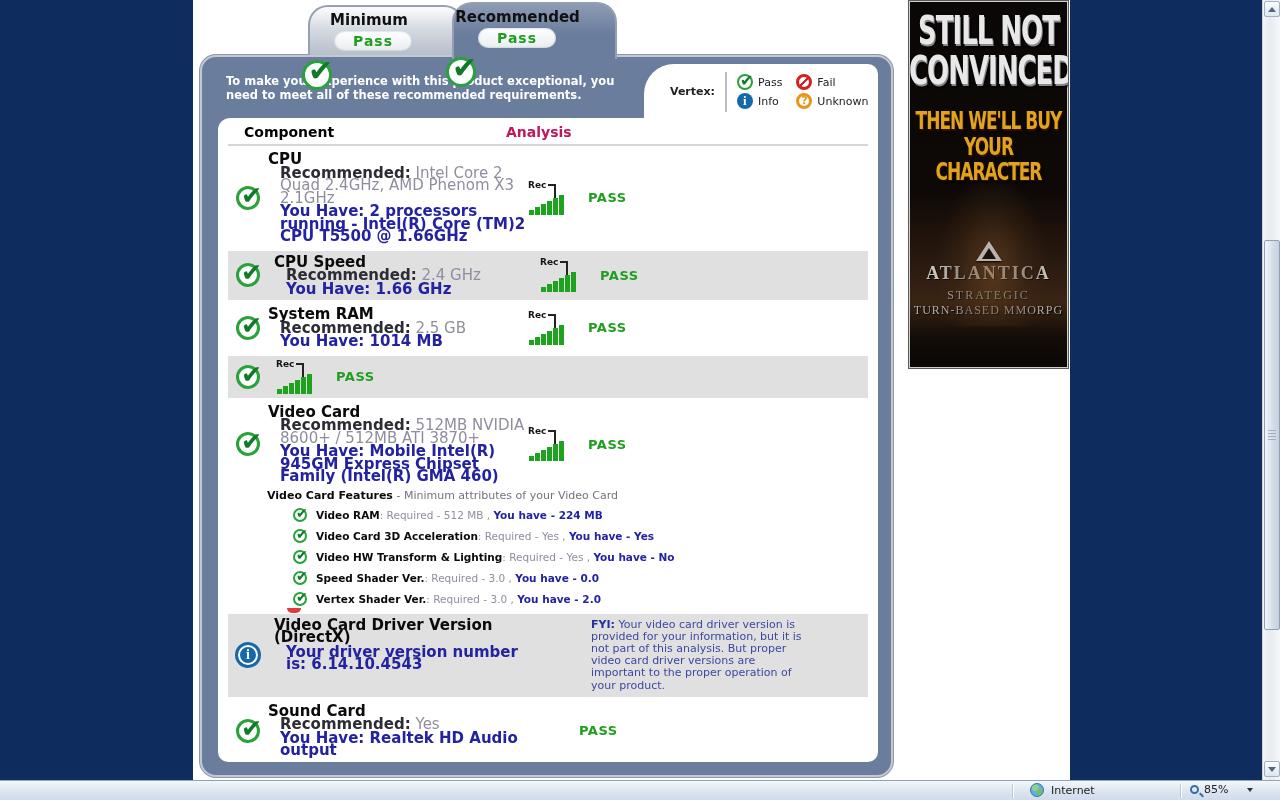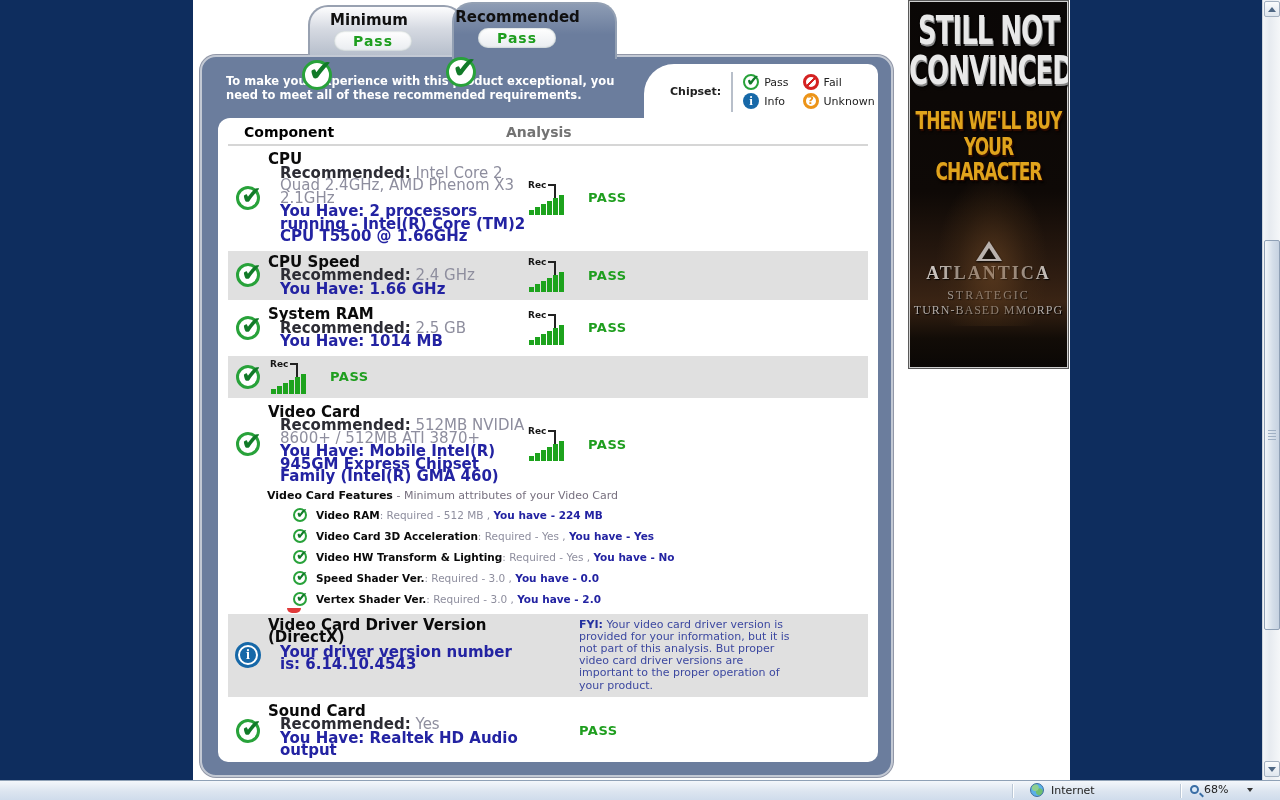--- a/index.html
+++ b/index.html
@@ -58,25 +58,25 @@
   #legend-title { font-size:11px; font-weight:bold; color:#222; margin:0 10px 0 26px; }
   #legend-sep { width:2px; height:40px; background:#b8bfca; margin-right:10px; }
   .legend-grid { display:grid; grid-template-columns:auto auto; grid-column-gap:14px; grid-row-gap:3px; }
   .legend-item { display:flex; align-items:center; gap:5px; font-size:11px; color:#222; }
 
   #content { position:absolute; left:16px; right:13px; top:61px; bottom:13px; background:#ffffff;
     border-radius:12px 0 10px 10px; padding:6px 10px 0 10px; overflow:hidden; }
 
   .tbl-head { display:flex; border-bottom:2px solid #d6d6d6; padding-bottom:4px; margin-bottom:2px; }
   .tbl-head .h1 { width:278px; padding-left:16px; font-size:14px; font-weight:bold; color:#000; }
-  .tbl-head .h2 { font-size:14px; font-weight:bold; color:#737373; }
+  .tbl-head .h2 { font-size:14px; font-weight:bold; color:#be185d; }
 
   
   .crow { display:flex; position:relative; padding:3px 0; }
-  .crow.shaded { background:#e0e0e0; margin:3px 0; }
+  .crow.shaded { background:#e0e0e0; margin:3px 0;gap:6px; }
   .icon-cell { width:40px; flex:none; display:flex; justify-content:center; align-items:center; }
   .main-cell { width:258px; flex:none; padding:2px 0 2px 12px; font-size:15px; line-height:12.5px; }
   .an-cell { flex:1; display:flex; align-items:center; position:relative; }
   .row-title { font-weight:bold; color:#0a0a0a; margin-left:-12px; }
   .rec-line { color:#3c3c46; margin-top:1px; }
   .rec-line b { color:#2c2c34; }
   .rec-val { color:#8e8e9e; }
   .have-line { font-weight:bold; color:#2323a2; margin-top:1px; }
   .pass-label { font-size:13px; font-weight:bold; color:#1f9e1f; letter-spacing:.5px; margin-left:12px; }
   .pass-only { margin-left:53px; }
@@ -181,21 +181,21 @@
     <div class="tab-pass-pill">
       <span>Pass</span>
     </div>
     <span class="icon-check check-xl tab-check"></span>
   </div>
 
   <div id="panel">
     <div id="panel-desc">To make your experience with this product exceptional, you need to meet all of these recommended requirements.</div>
 
     <div id="legend-box">
-      <span id="legend-title">Chipset:</span>
+      <span id="legend-title">Vertex:</span>
       <span id="legend-sep"></span>
       <div class="legend-grid">
         <div class="legend-item">
           <span class="icon-check check-md"></span>
           <span>Pass</span>
         </div>
         <div class="legend-item">
           <span class="icon-fail"></span>
           <span>Fail</span>
         </div>
@@ -424,17 +424,17 @@
 
 <div id="statusbar">
   <span id="sep1" class="sb-sep"></span>
   <div id="zone-area">
     <span id="globe"></span>
     <span id="zone-label">Internet</span>
   </div>
   <span id="sep2" class="sb-sep"></span>
   <div id="zoom-area">
     <span id="magnifier"></span>
-    <span id="zoom-label">68%</span>
+    <span id="zoom-label">85%</span>
     <span id="zoom-caret"></span>
   </div>
 
 </div>
 
 </body></html>

